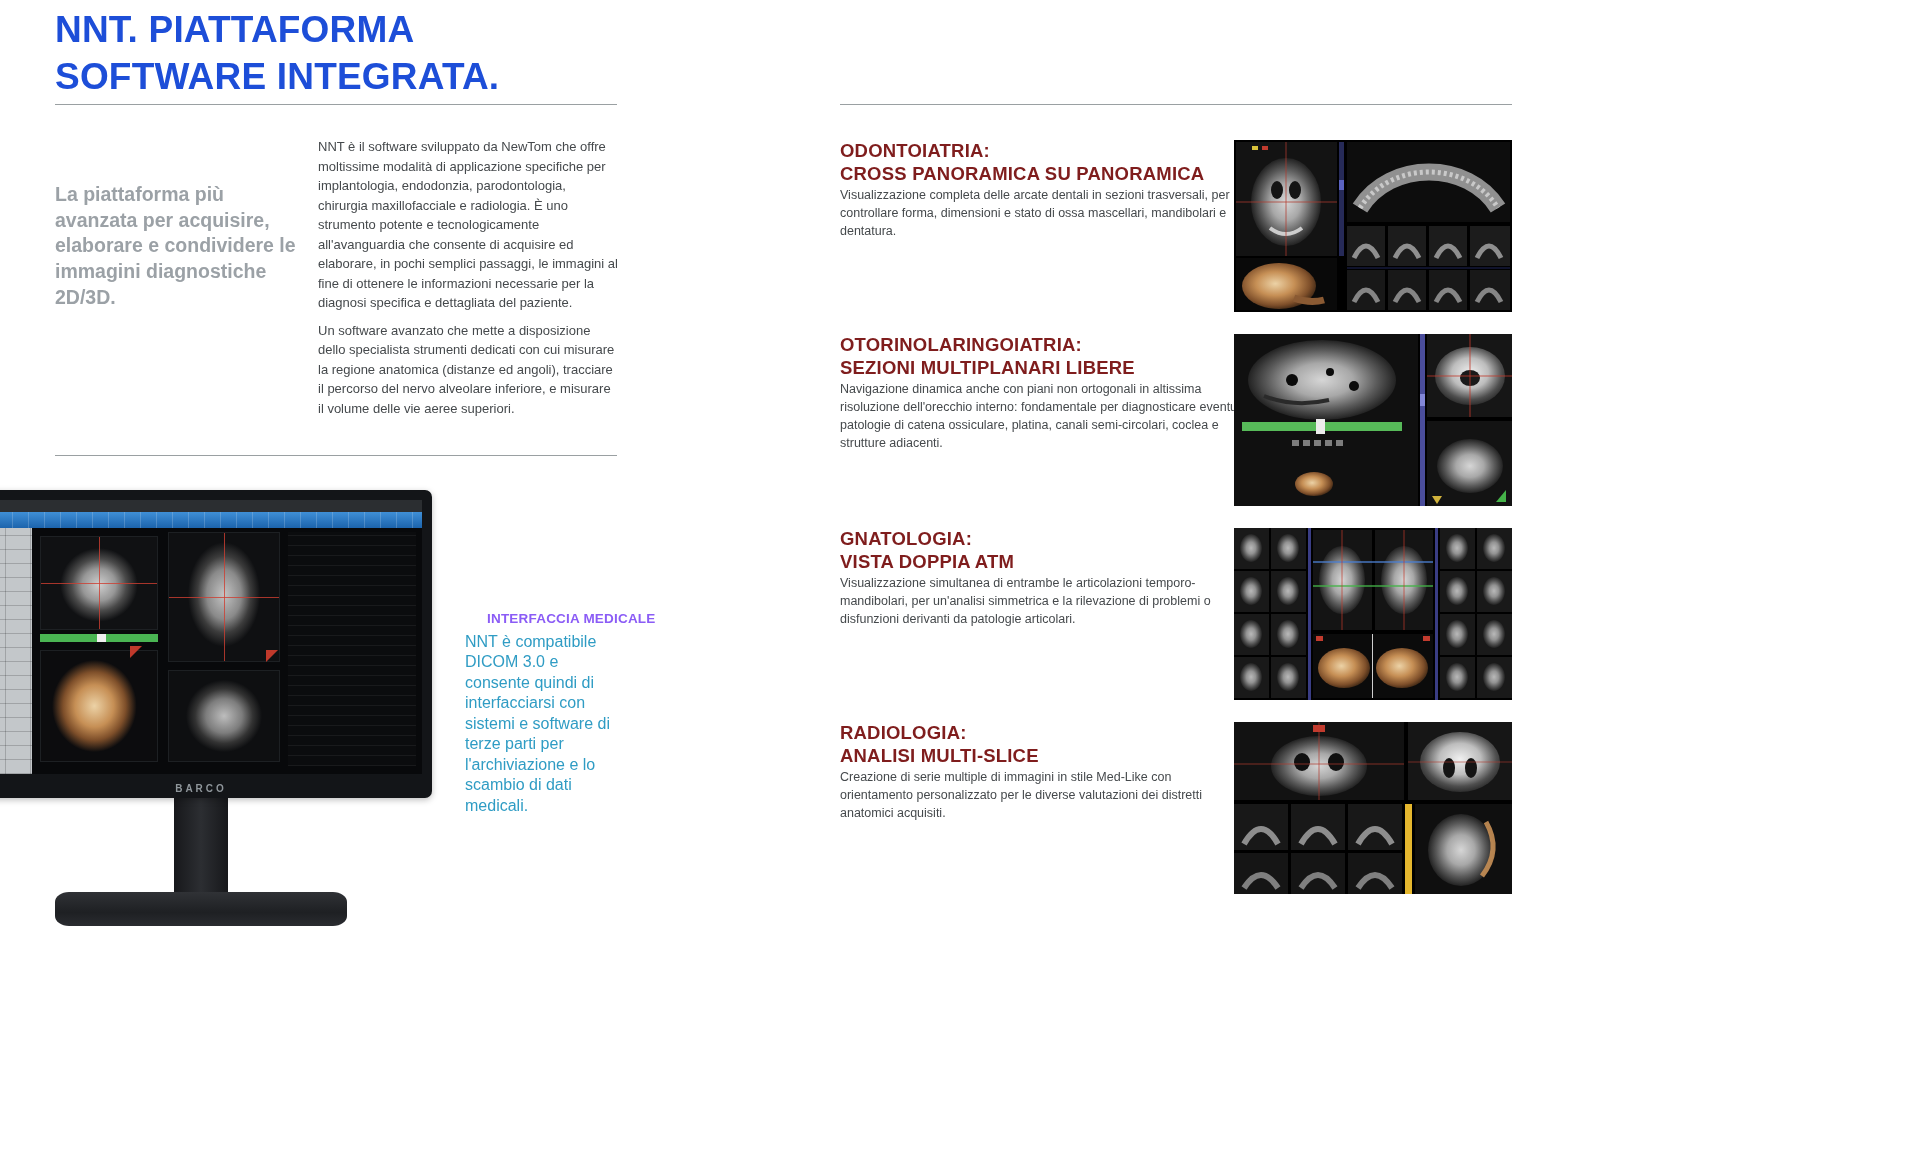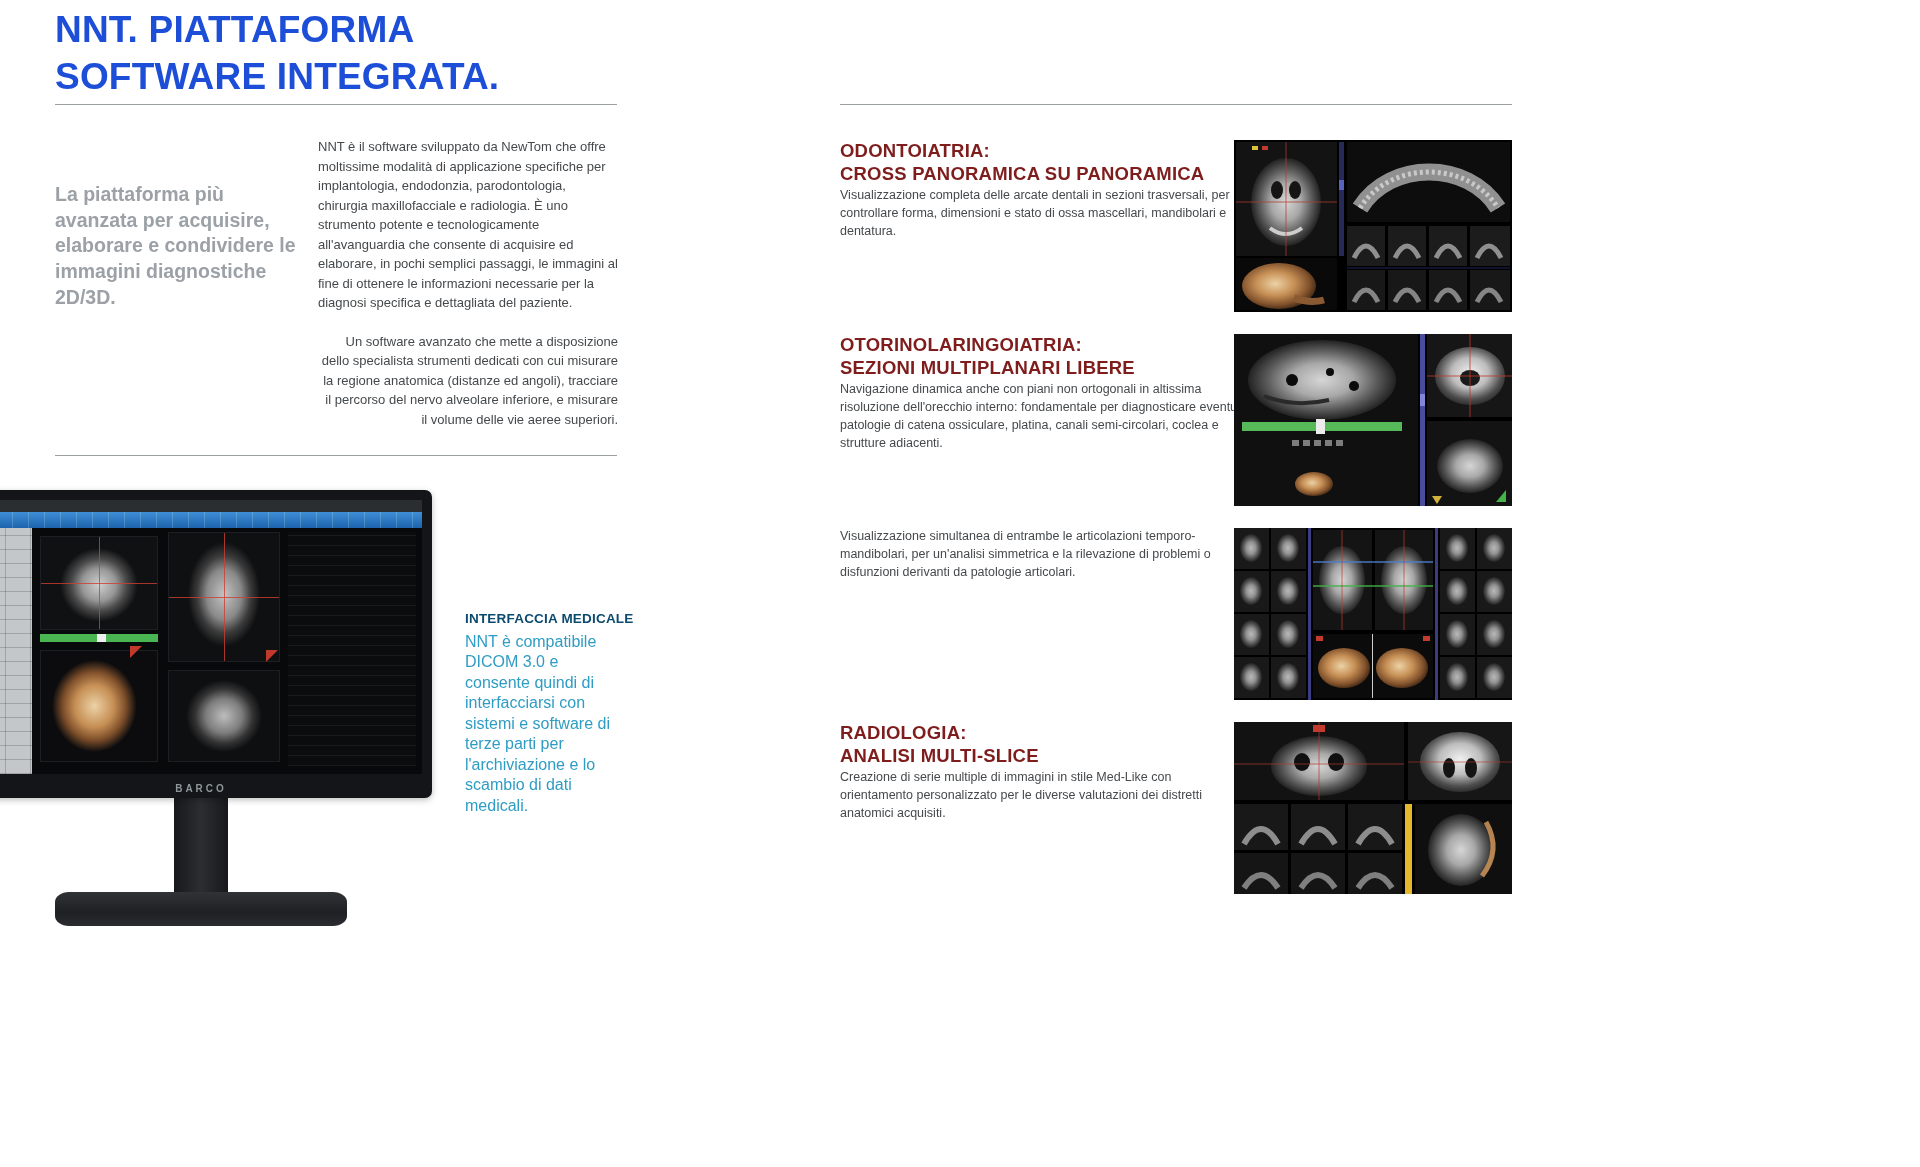--- a/index.html
+++ b/index.html
@@ -15,24 +15,24 @@
   .rule { position:absolute; height:1px; background:#9aa0a2; }
   .rule-title { left:55px; top:104px; width:562px; }
   .rule-mid   { left:55px; top:455px; width:562px; }
   .rule-right { left:840px; top:104px; width:672px; }
 
   .lead { position:absolute; left:55px; top:140px; width:250px; font-size:19.5px;
           font-weight:700; color:#9ba1a6; line-height:1.32;margin-top:42px; }
 
   .body-col { position:absolute; left:318px; top:137px; width:300px; font-size:13px;
               color:#45494c; line-height:1.5; }
-  .body-col p + p { margin-top:19px;text-align:right; }
-
-  .mi-heading { position:absolute; left:465px; top:611px; font-size:13.5px; font-weight:700;
-                color:#0c4a6e; letter-spacing:0.2px; }
+  .body-col p + p { margin-top:8px; }
+
+  .mi-heading { position:absolute; left:487px; top:611px; font-size:13.5px; font-weight:700;
+                color:#8b5cf6; letter-spacing:0.2px; }
   .mi-body { position:absolute; left:465px; top:632px; width:155px; font-size:16px;
              color:#2f9cc4; line-height:1.28; }
 
   
   .section { position:absolute; left:840px; width:672px; }
   .sec-1 { top:139px; } .sec-2 { top:333px; } .sec-3 { top:527px; } .sec-4 { top:721px; }
   .sec-heading { font-size:18.5px; font-weight:700; color:#7f1d1d; line-height:1.26;
                  letter-spacing:0.2px; }
   .sec-heading span { display:block; }
   .sec-body { margin-top:0; font-size:12.5px; color:#45494c; line-height:1.44; max-width:400px; }
@@ -244,20 +244,24 @@
       <line x1="193" y1="42" x2="278" y2="42" stroke="#c0392b" stroke-width="1" opacity="0.8"></line>
       <line x1="236" y1="0" x2="236" y2="83" stroke="#c0392b" stroke-width="1" opacity="0.8"></line>
       <rect x="193" y="87" width="85" height="85" fill="#131313"></rect>
       <ellipse cx="236" cy="132" rx="33" ry="27" fill="url(#gScan)"></ellipse>
       <path d="M262,168 l10,-12 v12 z" fill="#45b349"></path>
       <path d="M198,162 l10,0 -5,8 z" fill="#d2b33c"></path>
     </svg>
   </div>
 
   <section class="section sec-3">
+    <h3 class="sec-heading">
+      <span>GNATOLOGIA:</span>
+      <span>VISTA DOPPIA ATM</span>
+    </h3>
     <p class="sec-body">Visualizzazione simultanea di entrambe le articolazioni temporo-mandibolari, per un'analisi simmetrica e la rilevazione di problemi o disfunzioni derivanti da patologie articolari.</p>
   </section>
 
   <div class="thumb t3">
     <svg viewBox="0 0 278 172" width="278" height="172">
       <rect width="278" height="172" fill="#000"></rect>
       <use href="#tBlob" x="0" y="0"></use>
         <use href="#tBlob" x="37" y="0"></use>
       <use href="#tBlob" x="0" y="43"></use>
         <use href="#tBlob" x="37" y="43"></use>

